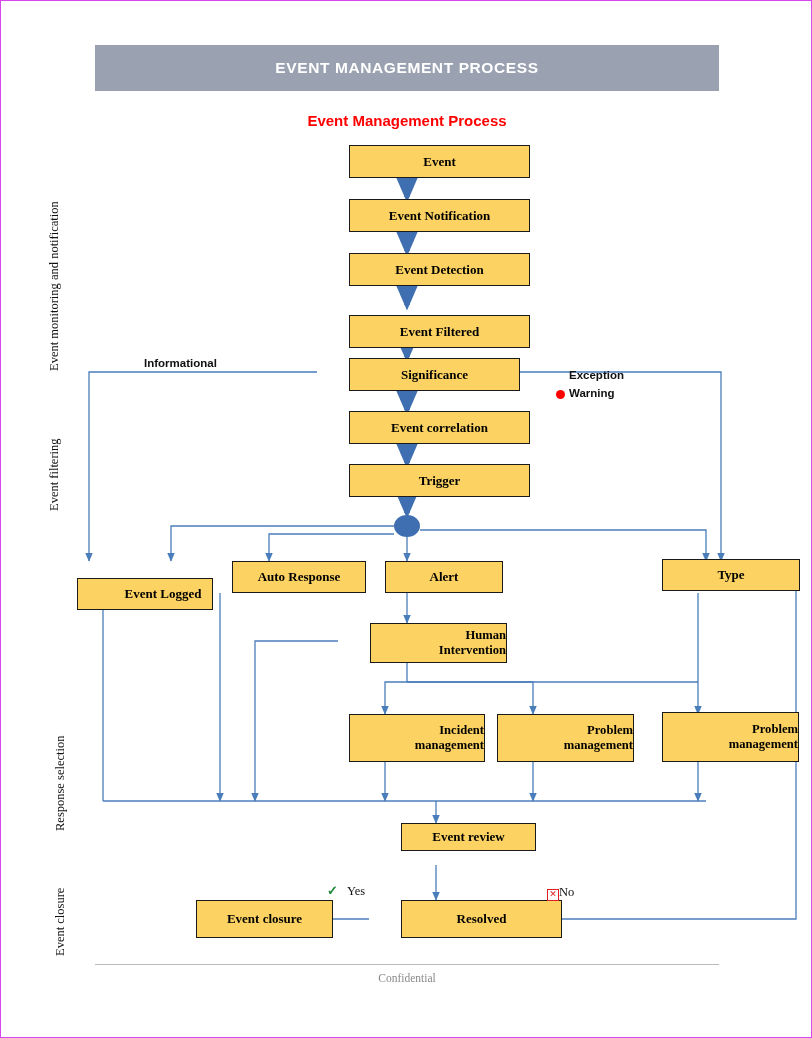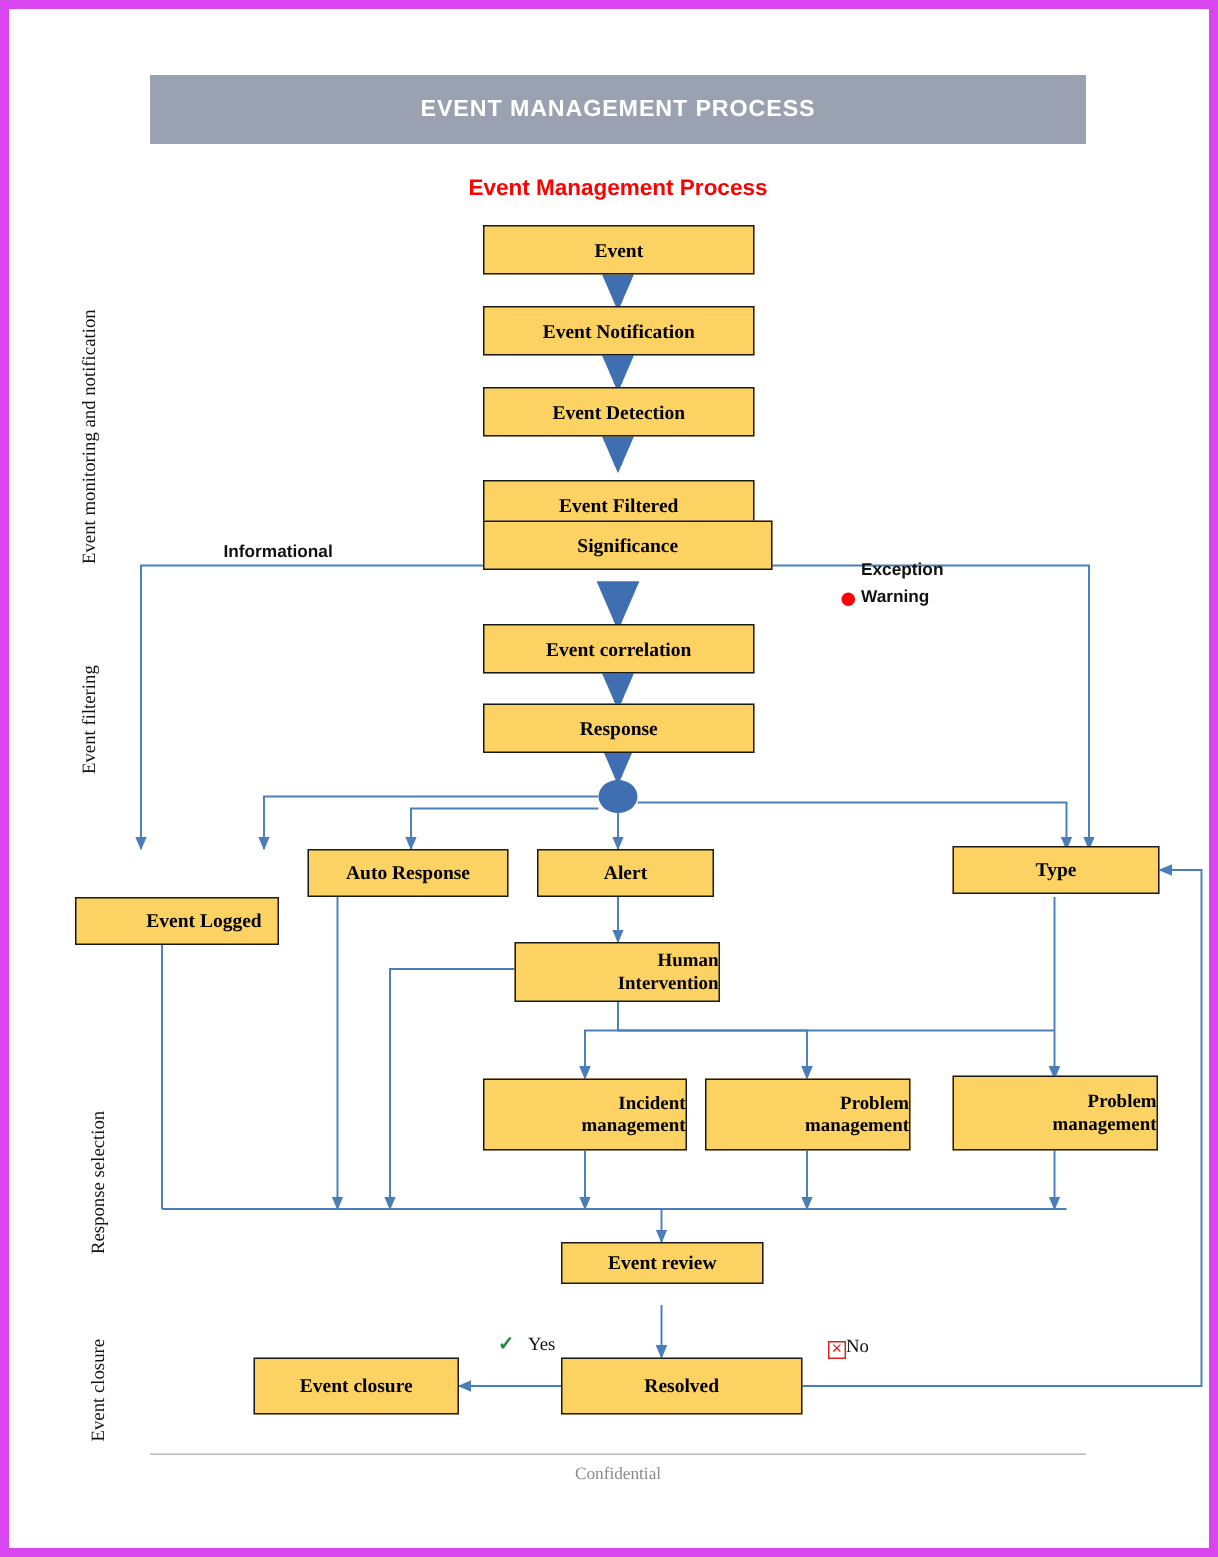--- a/index.html
+++ b/index.html
@@ -1,21 +1,21 @@
 <!DOCTYPE html>
 <html><head>
 <meta charset="utf-8">
 <style>
   html,body{margin:0;padding:0;background:#ffffff;}
   body{font-family:"Liberation Serif", serif;}
   #page{
     position:relative;
     width:812px;height:1038px;
     background:#ffffff;
-    border:6px solid #d946ef;
+    border:1px solid #d946ef;
     box-sizing:border-box;
     overflow:hidden;
   }
   
   #banner{
     position:absolute;left:94px;top:44px;width:624px;height:46px;
     background:#9aa2b1;
     display:flex;align-items:center;justify-content:center;
     box-sizing:border-box;
   }
@@ -37,21 +37,21 @@
     font-family:"Liberation Serif",serif;
     font-size:12.5px;color:#111;white-space:nowrap;
   }
   
   .box{
     position:absolute;box-sizing:border-box;
     background:#fcd362;border:1.4px solid #1a1a1a;
     display:flex;align-items:center;justify-content:center;
     text-align:center;
     font-family:"Liberation Serif",serif;font-weight:bold;
-    font-size:13px;color:#000;line-height:1.22;
+    font-size:13px;color:#000;line-height:1.22;margin-left:32px;
   }
   .box.two-line{font-size:12.6px;align-items:flex-end;}
   
   #wires{position:absolute;left:0;top:0;width:812px;height:1038px;pointer-events:none;}
   
   .edge-label{
     position:absolute;font-family:"Liberation Sans",sans-serif;
     font-weight:bold;font-size:11.5px;color:#111;white-space:nowrap;
   }
   .plain-label{
@@ -158,25 +158,25 @@
 
       <path d="M503,918 L795,918 L795,574 L767,574" marker-end="url(#ah)"></path>
 
     </g>
   </svg>
 
   <div class="box" style="left:316px;top:144px;width:181px;height:33px;">Event</div>
   <div class="box" style="left:316px;top:198px;width:181px;height:33px;">Event Notification</div>
   <div class="box" style="left:316px;top:252px;width:181px;height:33px;">Event Detection</div>
   <div class="box" style="left:316px;top:314px;width:181px;height:33px;">Event Filtered</div>
-  <div class="box" style="left:316px;top:341px;width:193px;height:33px;">Significance</div>
+  <div class="box" style="left:316px;top:357px;width:171px;height:33px;">Significance</div>
   <div class="box" style="left:316px;top:410px;width:181px;height:33px;">Event correlation</div>
-  <div class="box" style="left:316px;top:463px;width:181px;height:33px;">Response</div>
-
-  <div class="box" style="left:44px;top:592px;width:136px;height:32px;padding-left:36px;">Event Logged</div>
+  <div class="box" style="left:316px;top:463px;width:181px;height:33px;">Trigger</div>
+
+  <div class="box" style="left:44px;top:577px;width:136px;height:32px;padding-left:36px;">Event Logged</div>
   <div class="box" style="left:199px;top:560px;width:134px;height:32px;">Auto Response</div>
   <div class="box" style="left:352px;top:560px;width:118px;height:32px;">Alert</div>
   <div class="box" style="left:629px;top:558px;width:138px;height:32px;text-align:center;">Type</div>
 
   <div class="box two-line" style="left:337px;top:622px;width:137px;height:40px;flex-direction:column;">
     <span>Human</span>
     <span>Intervention</span>
   </div>
 
   <div class="box two-line" style="left:316px;top:713px;width:136px;height:48px;flex-direction:column;">

